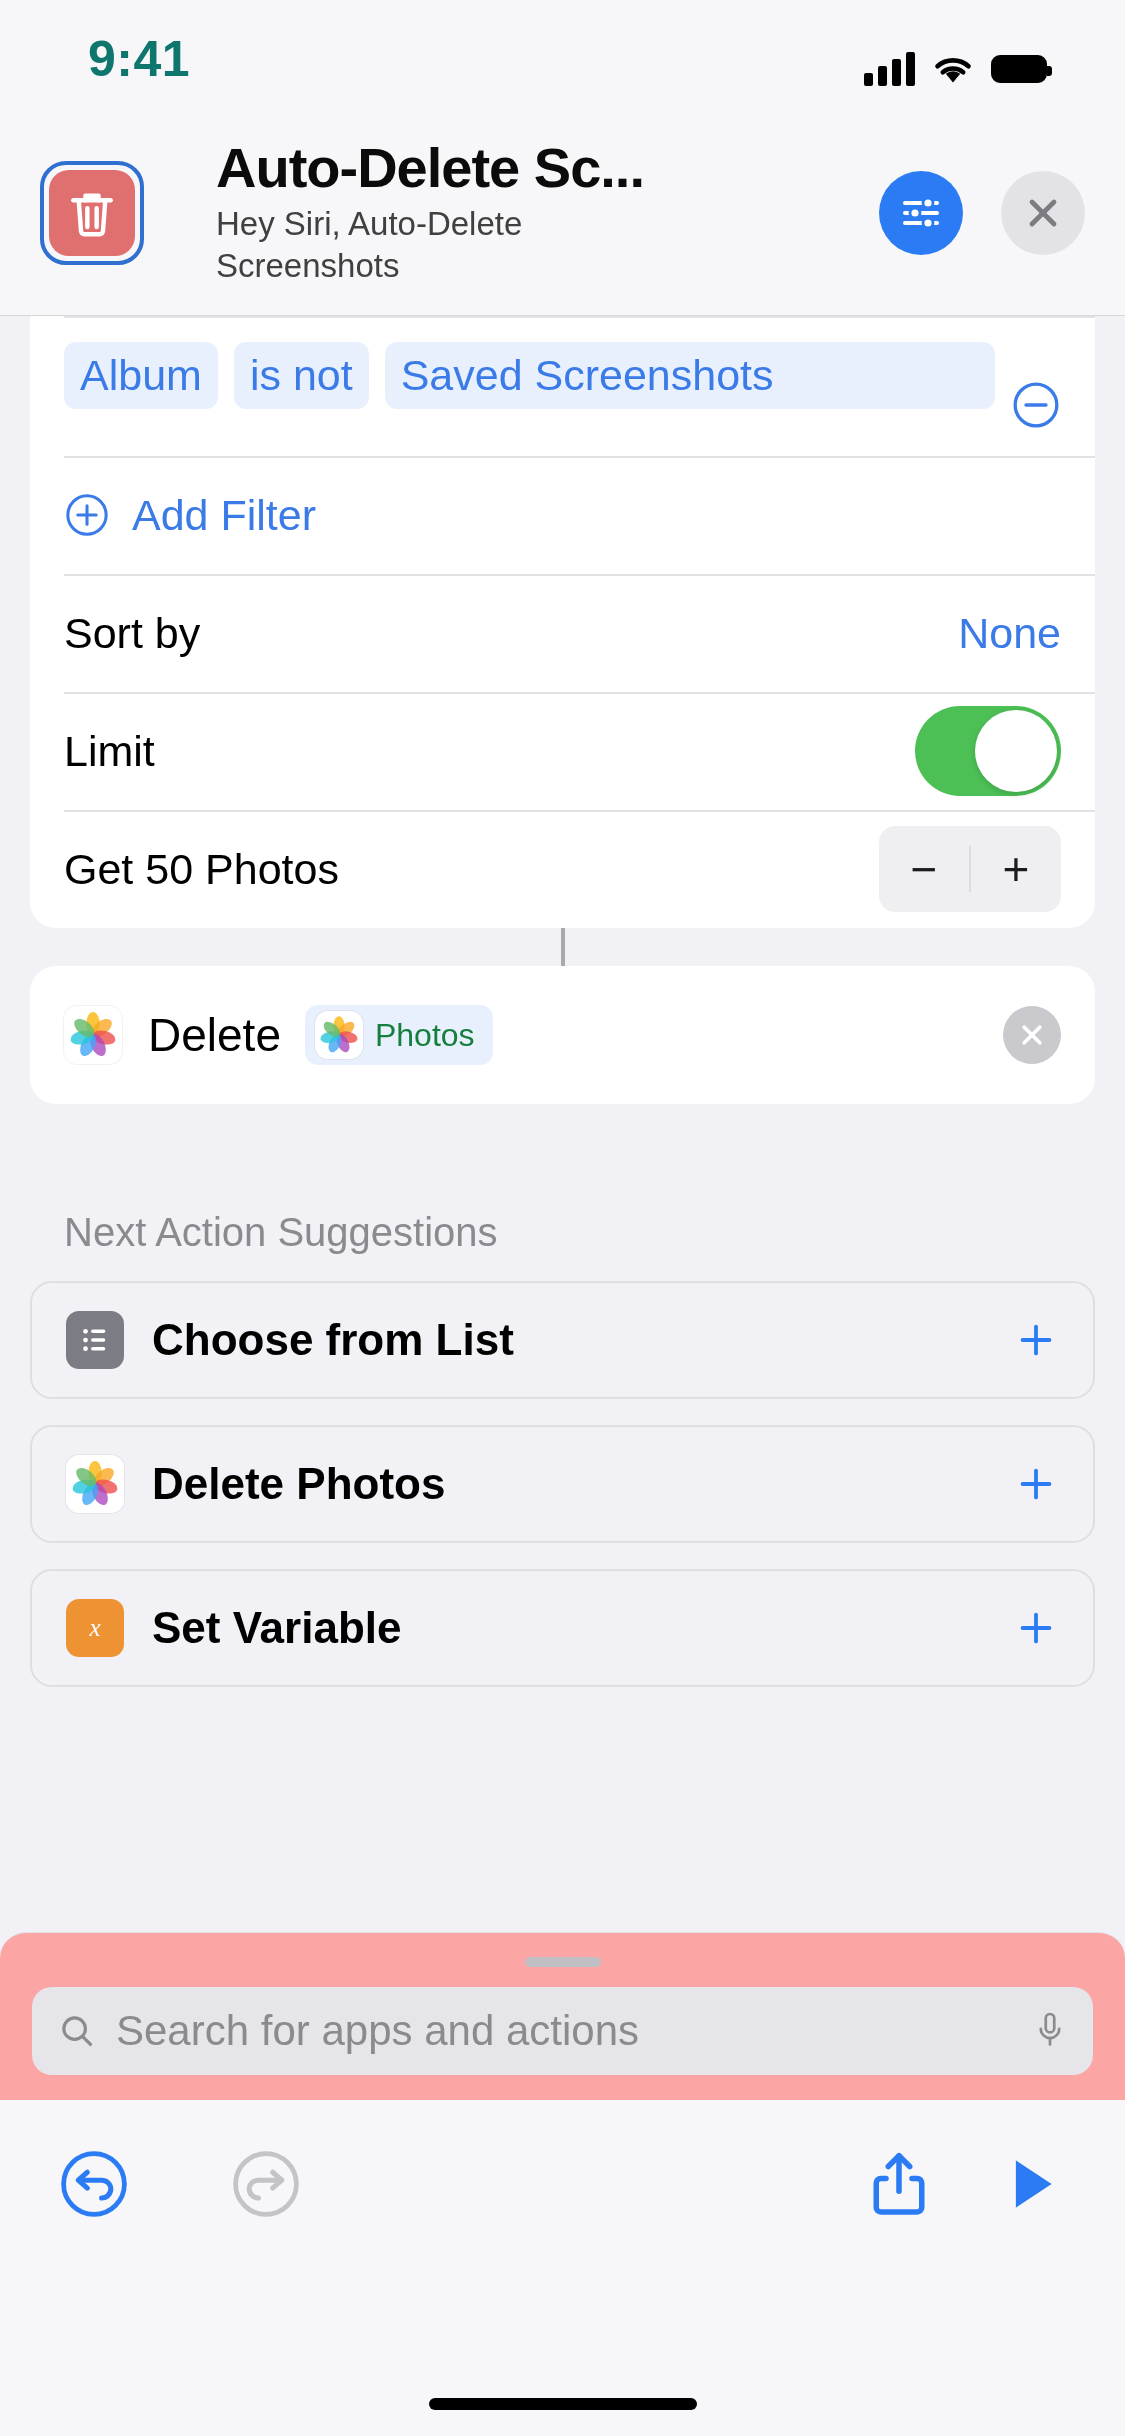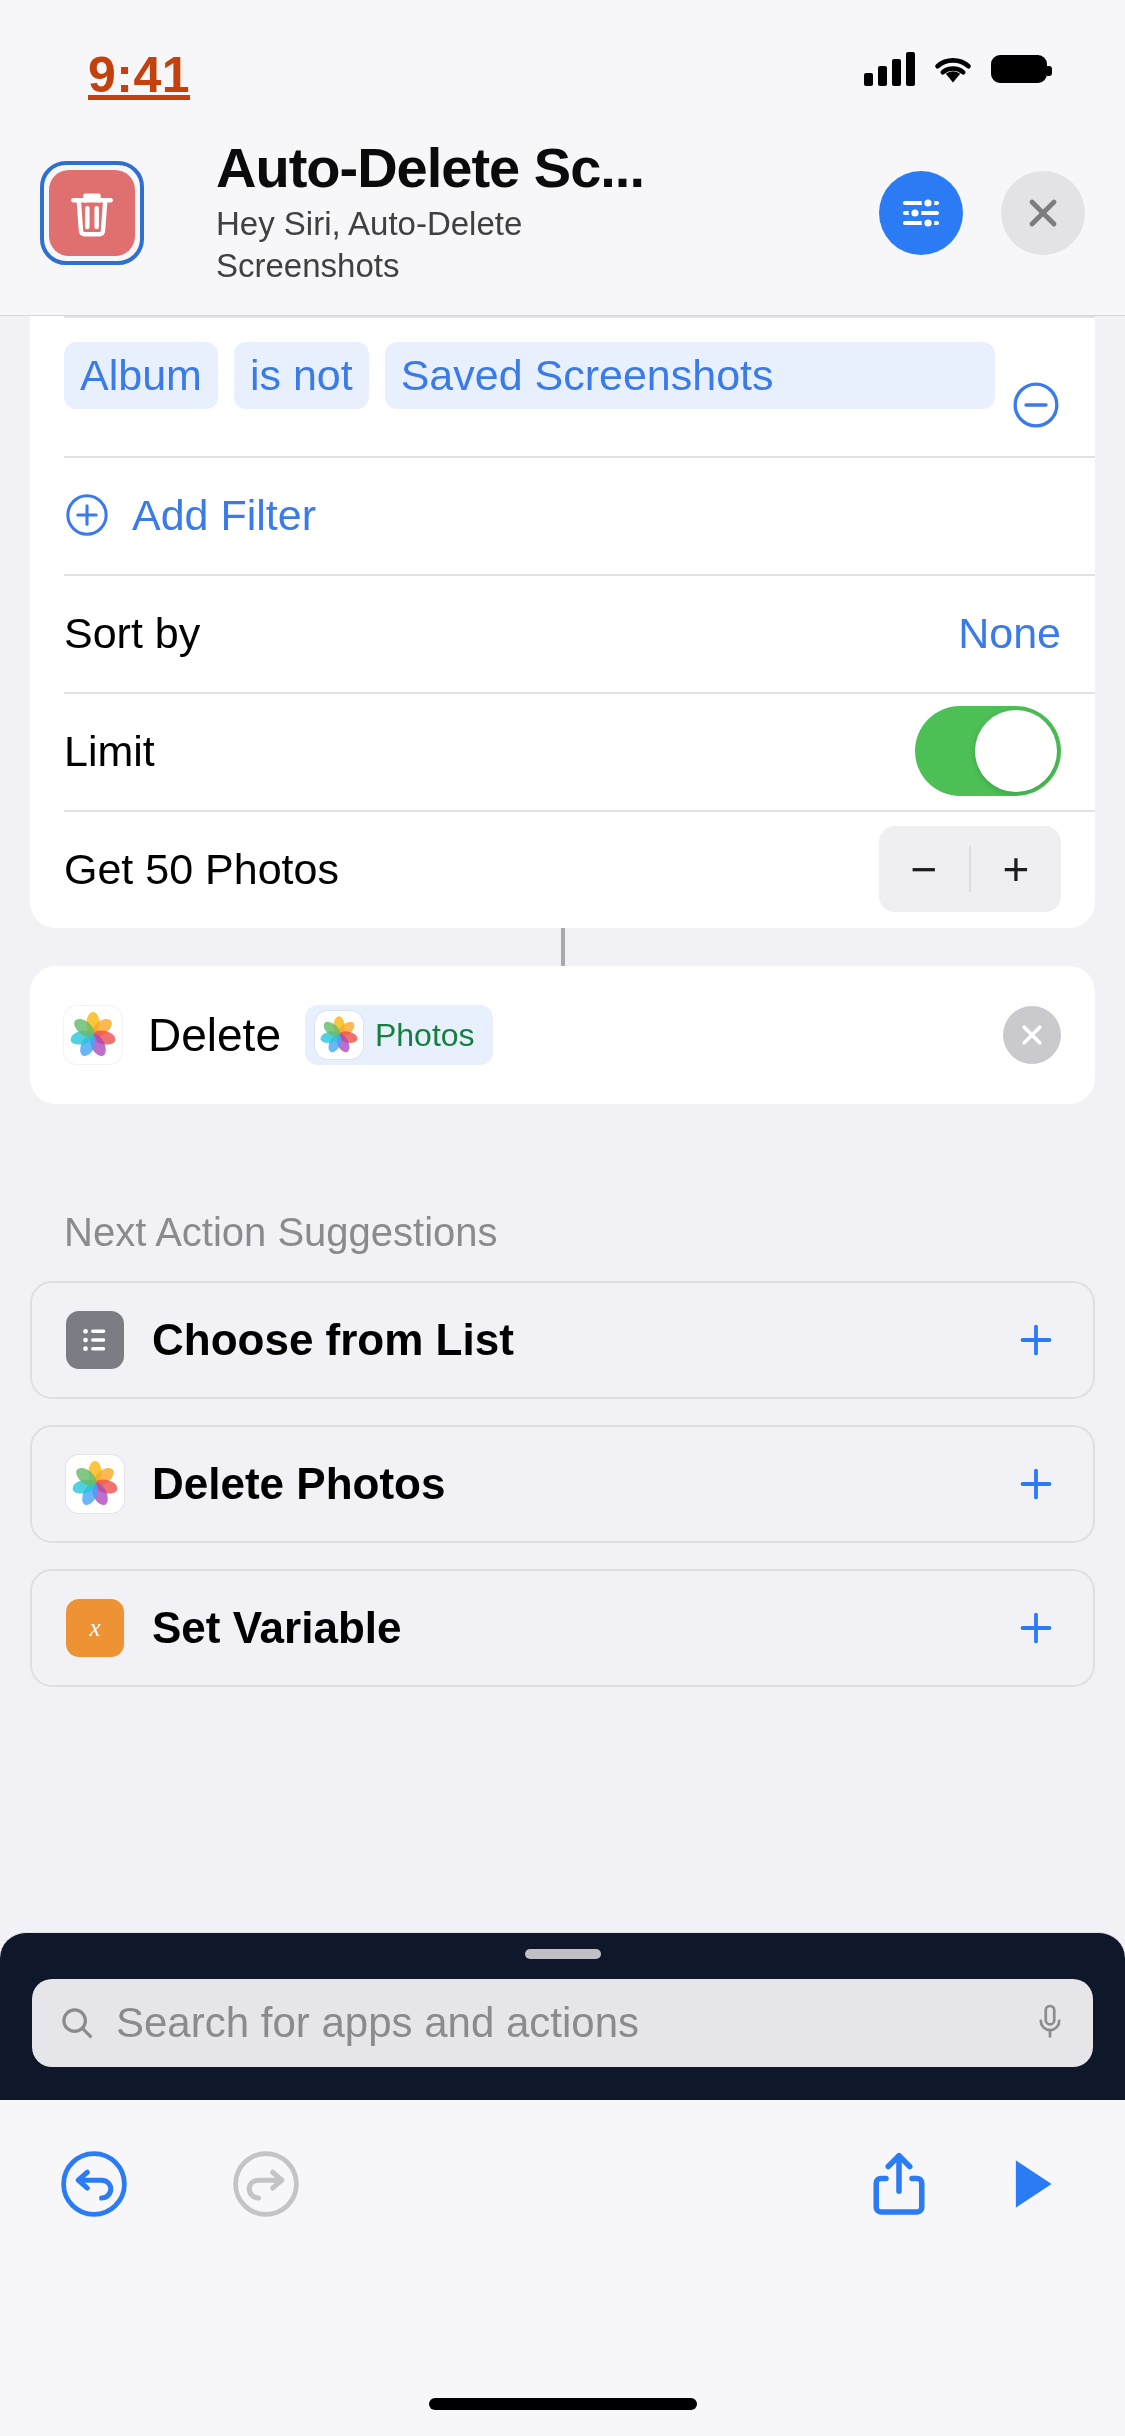--- a/index.html
+++ b/index.html
@@ -17,24 +17,23 @@
   }
 
   
   .statusbar {
     height: 140px;
     background: #F7F7F9;
     position: relative;
     flex: 0 0 auto;
   }
   .status-time {
-    position: absolute; left: 88px; top: 46px;
-    font-size: 50px; font-weight: 700; color: #c2410c;
+    position: absolute; left: 88px; top: 30px;
+    font-size: 50px; font-weight: 700; color: #0f766e;
     letter-spacing: 0.5px;
-    text-decoration: underline;
   }
   .status-right {
     position: absolute; right: 78px; top: 52px;
     display: flex; align-items: center; gap: 16px;
   }
   .sig { display: flex; align-items: flex-end; gap: 5px; height: 34px; }
   .sig i { display:block; width: 9px; background: #000; border-radius: 2px; }
   .sig i:nth-child(1){ height: 13px; }
   .sig i:nth-child(2){ height: 20px; }
   .sig i:nth-child(3){ height: 27px; }
@@ -230,24 +229,24 @@
     display:flex; align-items:center; justify-content:center; }
   .sug-icon.list { background: #7C7C84; }
   .sug-icon.photos { background: #fff; box-shadow: 0 0 0 1px rgba(0,0,0,0.05); }
   .sug-icon.var { background: #EE9334; }
   .sug-label { font-size: 44px; color: #000; font-weight: 600; margin-left: 28px; }
   .sug-plus { margin-left: auto; width: 46px; height: 46px; }
 
   
   .sheet {
     position: absolute; left: 0; right: 0; bottom: 336px;
-    background: #0f172a;
+    background: #fca5a5;
     border-radius: 26px 26px 0 0;
     border-top: 1px solid #E3E3E7;
-    padding: 0 32px;
+    padding: 8px 32px;
     height: 168px;
   }
   .grabber {
     width: 76px; height: 10px; border-radius: 6px; background: #BFBFC4;
     margin: 16px auto 0 auto;
   }
   .search {
     margin-top: 20px;
     height: 88px; border-radius: 20px; background: #E6E6EA;
     display: flex; align-items: center; padding: 0 26px; gap: 20px;

